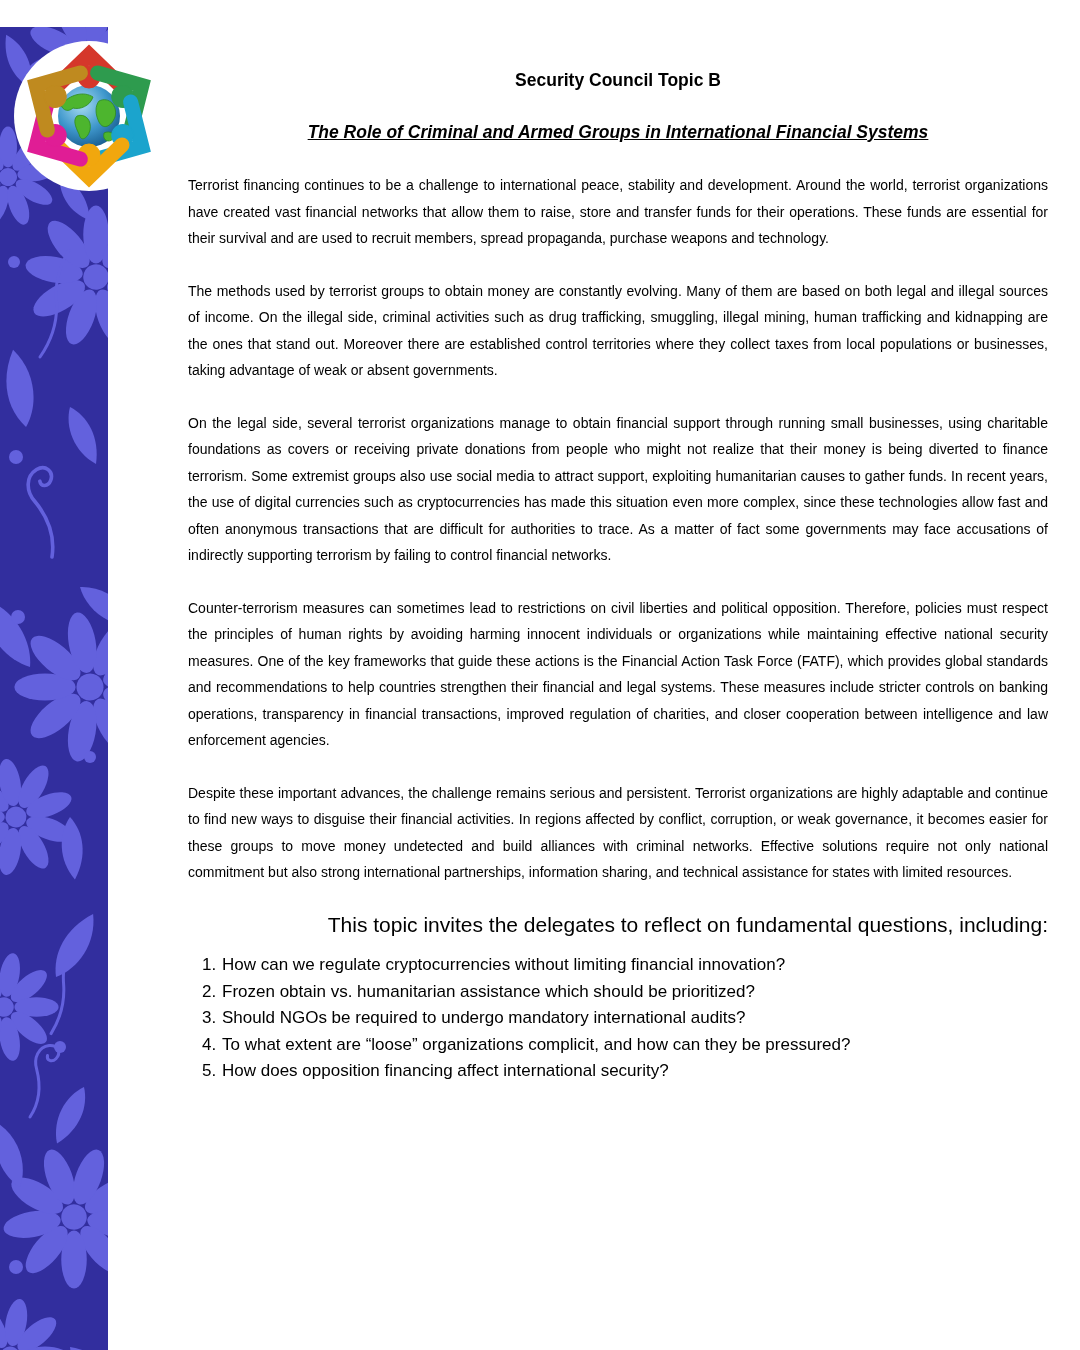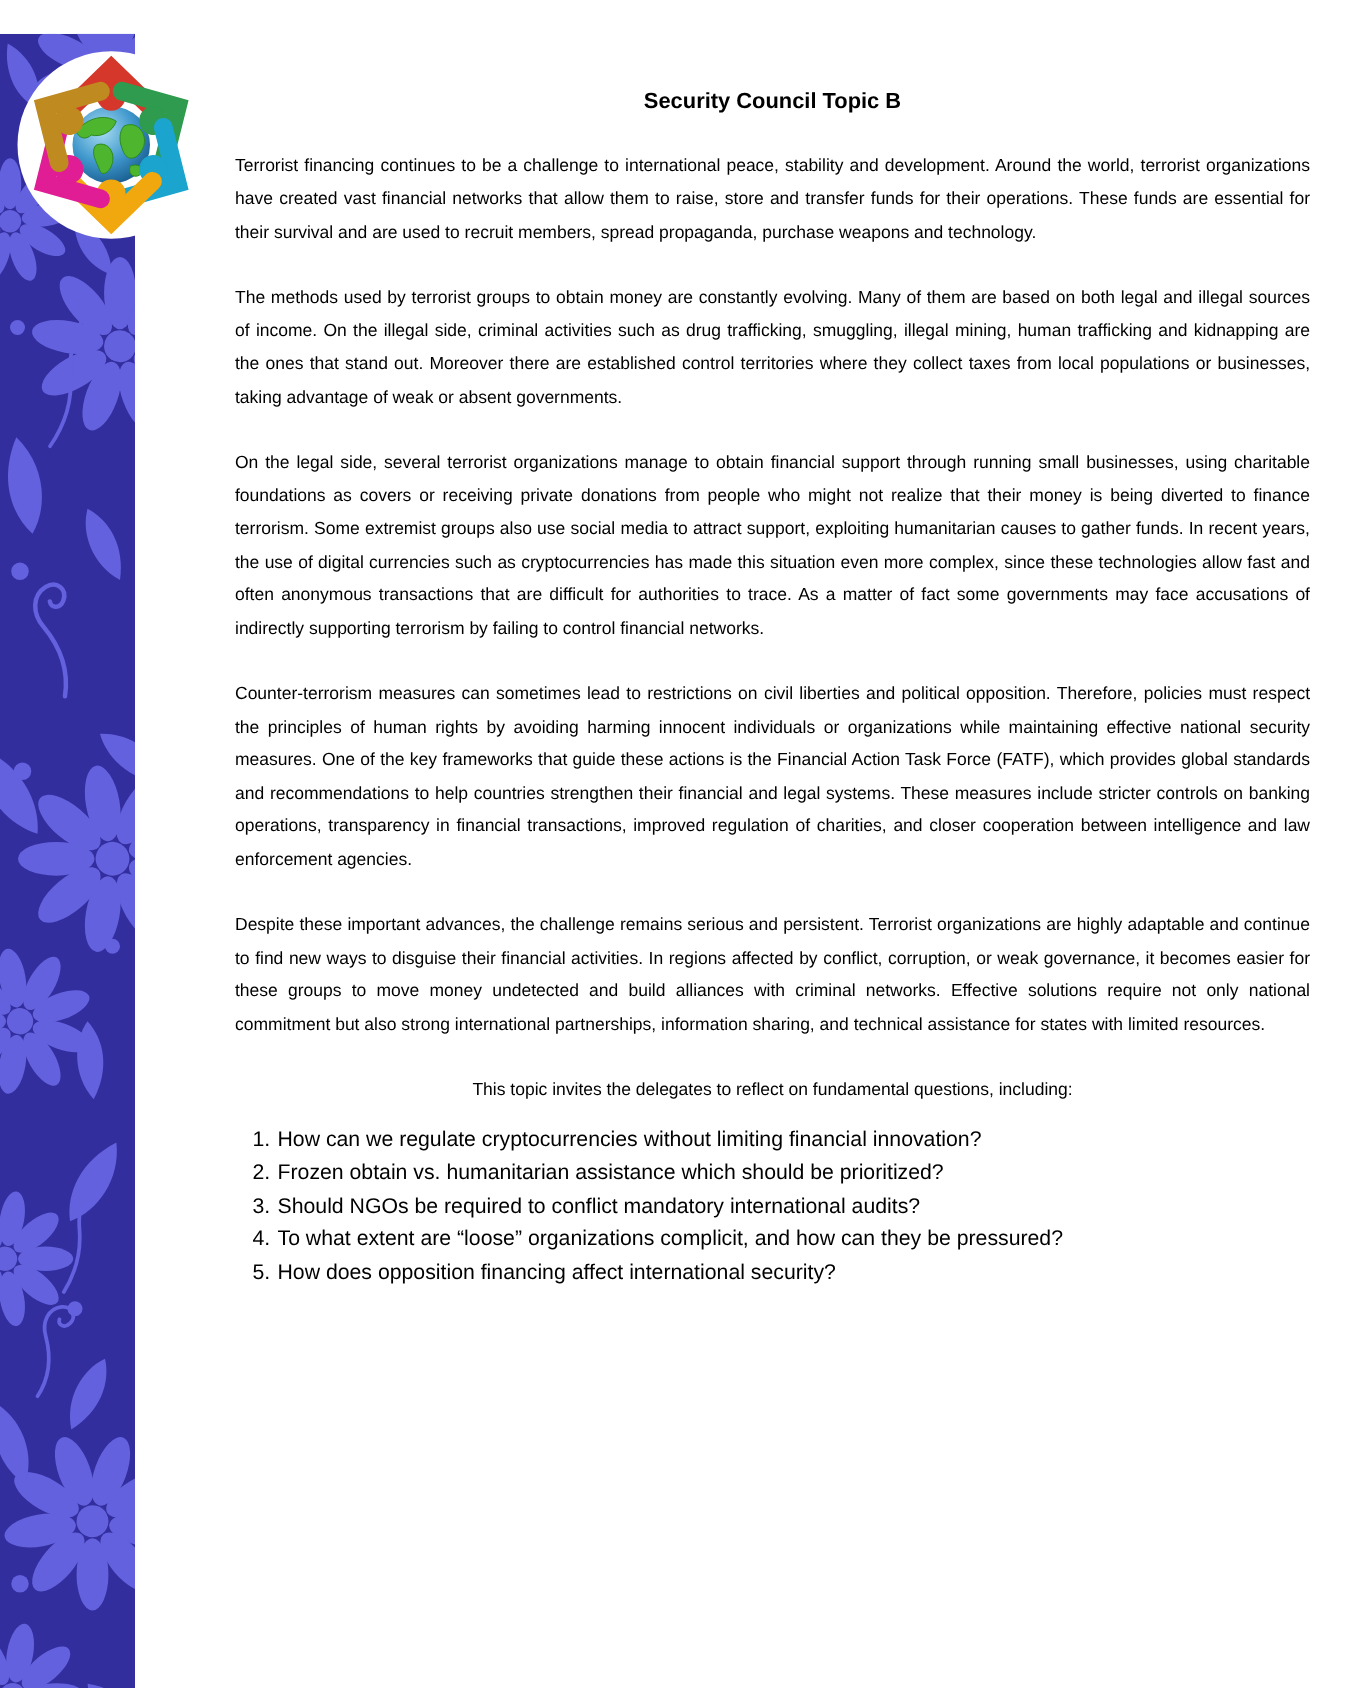--- a/index.html
+++ b/index.html
@@ -45,23 +45,23 @@
     margin: 0 0 27px 0;
   }
   .topic-title span { text-decoration: underline; }
   .body-para {
     font-size: 14px;
     line-height: 26.5px;
     text-align: justify;
     margin: 0 0 26px 0;
   }
   .questions-intro {
-    font-size: 14px;
-    line-height: 26.5px;
-    text-align: center;
+    font-size: 21px;
+    line-height: 26.5px;
+    text-align: right;
     margin: 0 0 14px 0;
   }
   .questions {
     list-style: none;
     margin: 0;
     padding: 0 0 0 14px;
   }
   .questions li {
     display: flex;
     font-size: 17px;
@@ -170,41 +170,44 @@
           </g>
         <g transform="rotate(300) translate(0,-42)">
             <use href="#person" style="fill:var(--logo-gold);stroke:var(--logo-gold)"></use>
           </g>
       </g>
     </svg>
   </div>
 
   <main class="content">
     <h1 class="doc-header">Security Council Topic B</h1>
+    <h2 class="topic-title">
+      <span>The Role of Criminal and Armed Groups in International Financial Systems</span>
+    </h2>
 
     <p class="body-para">Terrorist financing continues to be a challenge to international peace, stability and development. Around the world, terrorist organizations have created vast financial networks that allow them to raise, store and transfer funds for their operations. These funds are essential for their survival and are used to recruit members, spread propaganda, purchase weapons and technology.</p>
     <p class="body-para">The methods used by terrorist groups to obtain money are constantly evolving. Many of them are based on both legal and illegal sources of income. On the illegal side, criminal activities such as drug trafficking, smuggling, illegal mining, human trafficking and kidnapping are the ones that stand out. Moreover there are established control territories where they collect taxes from local populations or businesses, taking advantage of weak or absent governments.</p>
     <p class="body-para">On the legal side, several terrorist organizations manage to obtain financial support through running small businesses, using charitable foundations as covers or receiving private donations from people who might not realize that their money is being diverted to finance terrorism. Some extremist groups also use social media to attract support, exploiting humanitarian causes to gather funds. In recent years, the use of digital currencies such as cryptocurrencies has made this situation even more complex, since these technologies allow fast and often anonymous transactions that are difficult for authorities to trace. As a matter of fact some governments may face accusations of indirectly supporting terrorism by failing to control financial networks.</p>
     <p class="body-para">Counter-terrorism measures can sometimes lead to restrictions on civil liberties and political opposition. Therefore, policies must respect the principles of human rights by avoiding harming innocent individuals or organizations while maintaining effective national security measures. One of the key frameworks that guide these actions is the Financial Action Task Force (FATF), which provides global standards and recommendations to help countries strengthen their financial and legal systems. These measures include stricter controls on banking operations, transparency in financial transactions, improved regulation of charities, and closer cooperation between intelligence and law enforcement agencies.</p>
     <p class="body-para">Despite these important advances, the challenge remains serious and persistent. Terrorist organizations are highly adaptable and continue to find new ways to disguise their financial activities. In regions affected by conflict, corruption, or weak governance, it becomes easier for these groups to move money undetected and build alliances with criminal networks. Effective solutions require not only national commitment but also strong international partnerships, information sharing, and technical assistance for states with limited resources.</p>
 
     <p class="questions-intro">This topic invites the delegates to reflect on fundamental questions, including:</p>
 
     <ol class="questions">
       <li>
         <span class="q-num">1.</span>
         <span class="q-text">How can we regulate cryptocurrencies without limiting financial innovation?</span>
       </li>
       <li>
         <span class="q-num">2.</span>
         <span class="q-text">Frozen obtain vs. humanitarian assistance which should be prioritized?</span>
       </li>
       <li>
         <span class="q-num">3.</span>
-        <span class="q-text">Should NGOs be required to conflict mandatory international audits?</span>
+        <span class="q-text">Should NGOs be required to undergo mandatory international audits?</span>
       </li>
       <li>
         <span class="q-num">4.</span>
         <span class="q-text">To what extent are “loose” organizations complicit, and how can they be pressured?</span>
       </li>
       <li>
         <span class="q-num">5.</span>
         <span class="q-text">How does opposition financing affect international security?</span>
       </li>
     </ol>

